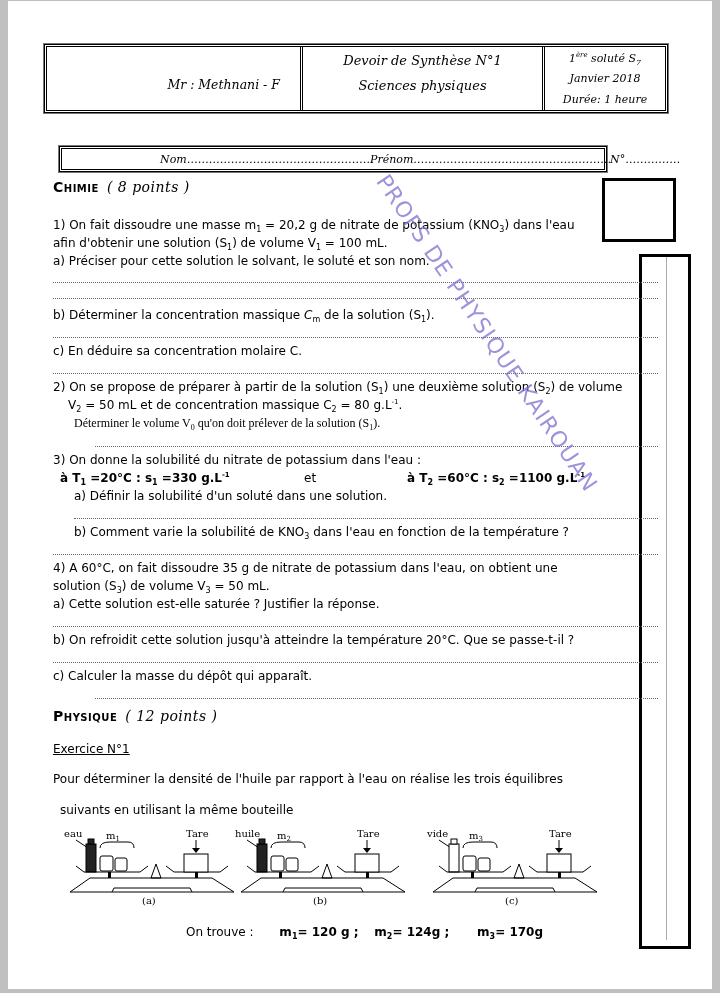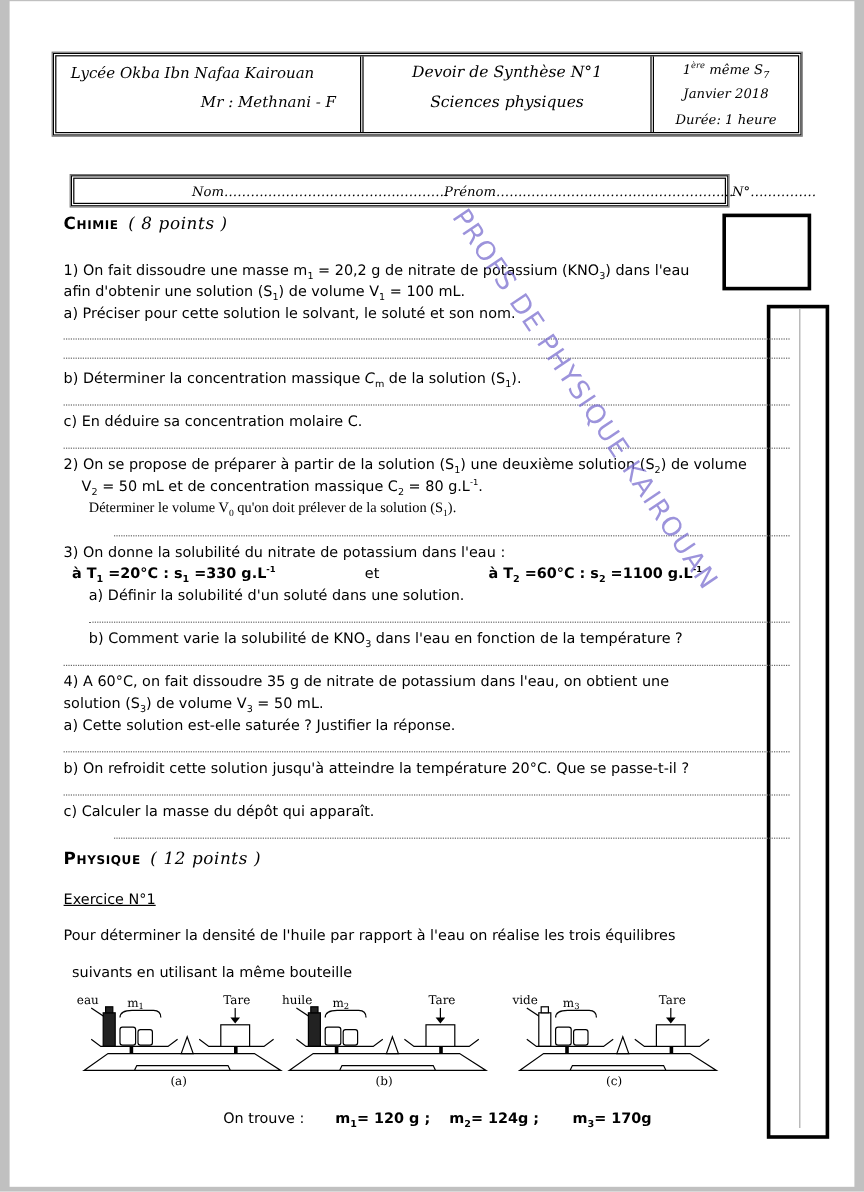--- a/index.html
+++ b/index.html
@@ -65,29 +65,28 @@
   .fig-label { font-family:"DejaVu Serif", serif; font-size:10px; }
   .found { position:absolute; left:186px; top:925px; font-size:12px; white-space:nowrap; }
 </style>
 </head>
 <body>
 
 <div class="page"></div>
 
 <div class="hdr">
   <div class="cell c1">
-    <span class="t hand l1">Lycée  Okba Ibn Nafaa  Kairouan</span>
     <span class="t hand l2">Mr : Methnani - F</span>
   </div>
   <div class="cell c2">
     <span class="t hand l1">Devoir de Synthèse N°1</span>
     <span class="t hand l2">Sciences  physiques</span>
   </div>
   <div class="cell c3">
-    <span class="t hand l1"><span>1</span><sup>ère</sup><span> même S</span><sub>7</sub></span>
+    <span class="t hand l1"><span>1</span><sup>ère</sup><span> soluté S</span><sub>7</sub></span>
     <span class="t hand l2">Janvier 2018</span>
     <span class="t hand l3">Durée: 1 heure</span>
   </div>
 </div>
 
 <div class="namebar">
   <span class="hand" style="left:98px;">Nom……………………………………………</span>
   <span class="hand" style="left:308px;">Prénom………………………………………………</span>
   <span class="hand" style="left:548px;">N°……………</span>
 </div>

